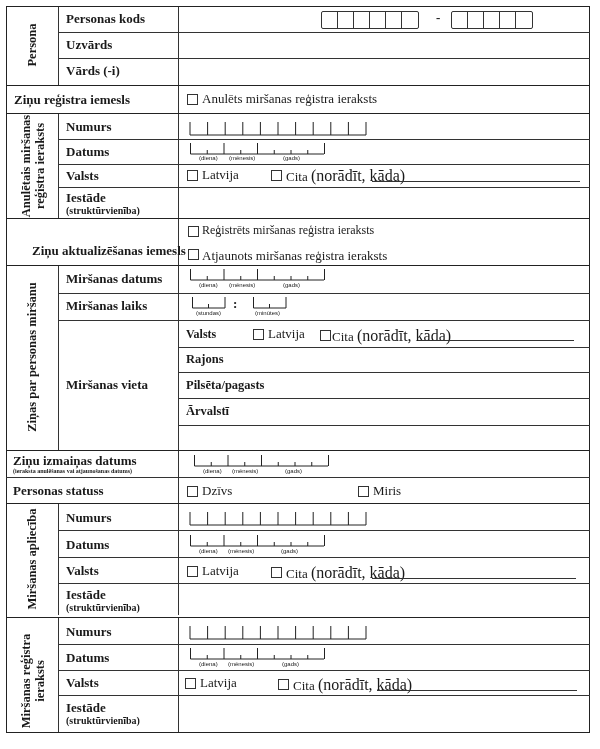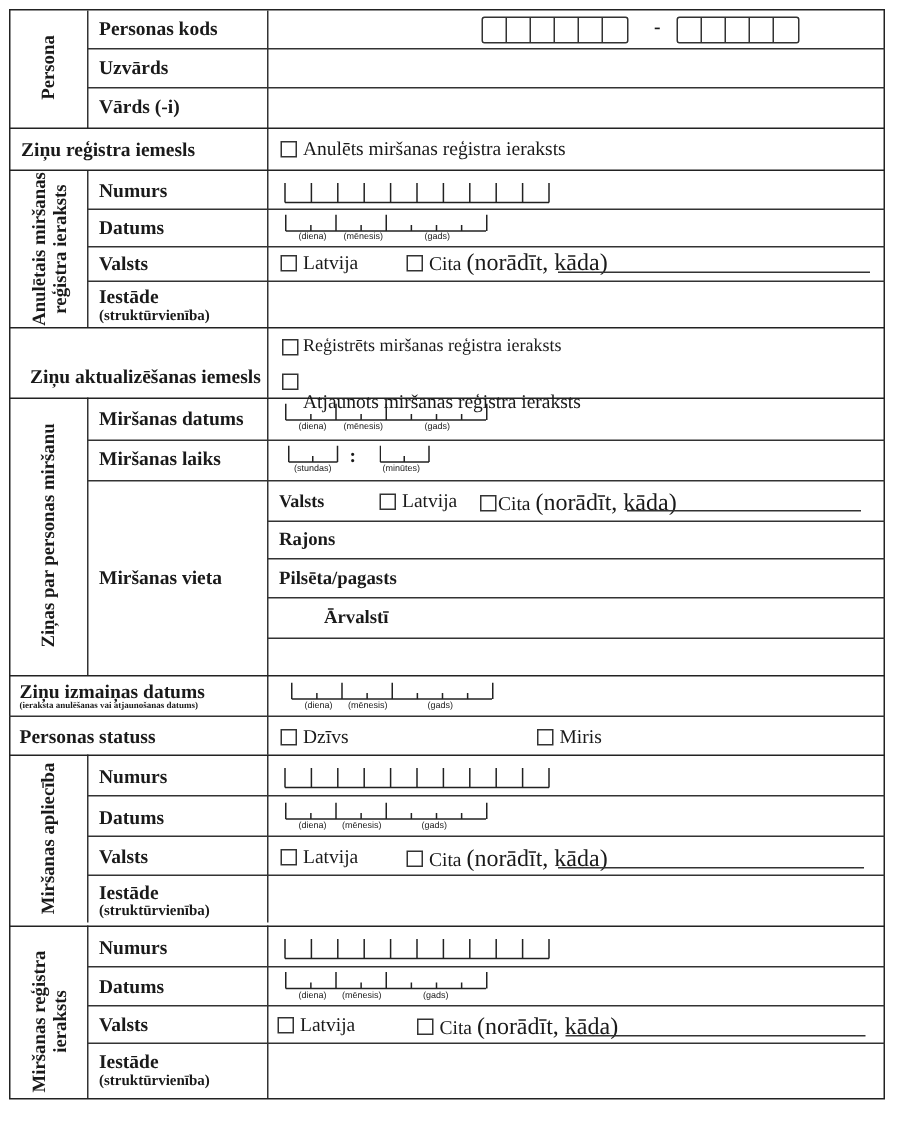--- a/index.html
+++ b/index.html
@@ -142,25 +142,25 @@
 <div class="lbl" style="left:66px; top:168px;">Valsts</div>
 <div class="cb" style="left:187px; top:170px;"></div>
 <div class="txt" style="left:202px; top:167px;">Latvija</div>
 <div class="cb" style="left:271px; top:170px;"></div>
 <div class="txt" style="left:286px; top:167px;"><span>Cita</span> <small>(norādīt, kāda)</small></div>
 <div class="uline" style="left:372px; width:208px; top:181px;"></div>
 <div class="lbl" style="left:66px; top:190px;">Iestāde</div>
 <div class="sublbl" style="left:66px; top:205px;">(struktūrvienība)</div>
 <div style="position:absolute; left:180px; top:189px; width:408px; height:28px;"></div>
 
-<div class="lbl" style="left:20px; top:243px;">Ziņu aktualizēšanas  iemesls</div>
+<div class="lbl" style="left:32px; top:243px;">Ziņu aktualizēšanas  iemesls</div>
 <div class="cb" style="left:188px; top:226px;"></div>
 <div class="txt" style="left:202px; top:223px; font-size:12px;">Reģistrēts miršanas reģistra ieraksts</div>
 <div class="cb" style="left:188px; top:249px;"></div>
-<div class="txt" style="left:202px; top:260px;">Atjaunots miršanas reģistra ieraksts</div>
+<div class="txt" style="left:202px; top:248px;">Atjaunots miršanas reģistra ieraksts</div>
 
 <div class="vert" style="left:-58px; top:350px; width:180px;">Ziņas par personas miršanu</div>
 <div class="lbl" style="left:66px; top:271px;">Miršanas datums</div>
 <svg class="comb-date" style="position:absolute; left:190px; top:269px;" width="136" height="12">
     <line x1="0.5" y1="11" x2="134" y2="11" stroke="#222" stroke-width="1"></line>
     <line x1="0.5" y1="0" x2="0.5" y2="11" stroke="#222" stroke-width="1"></line>
     <line x1="17.25" y1="7" x2="17.25" y2="11" stroke="#222" stroke-width="1"></line>
     <line x1="34" y1="0" x2="34" y2="11" stroke="#222" stroke-width="1"></line>
     <line x1="50.75" y1="7" x2="50.75" y2="11" stroke="#222" stroke-width="1"></line>
     <line x1="67.5" y1="0" x2="67.5" y2="11" stroke="#222" stroke-width="1"></line>
@@ -191,21 +191,21 @@
 
 <div class="lbl" style="left:66px; top:377px;">Miršanas vieta</div>
 <div class="lbl" style="left:186px; top:327px; font-size:12px;">Valsts</div>
 <div class="cb" style="left:253px; top:329px;"></div>
 <div class="txt" style="left:268px; top:326px;">Latvija</div>
 <div class="cb" style="left:320px; top:330px;"></div>
 <div class="txt" style="left:332px; top:327px;"><span>Cita</span> <small>(norādīt, kāda)</small></div>
 <div class="uline" style="left:418px; width:156px; top:340px;"></div>
 <div class="lbl" style="left:186px; top:352px; font-size:12.5px;">Rajons</div>
 <div class="lbl" style="left:186px; top:378px; font-size:12.5px;">Pilsēta/pagasts</div>
-<div class="lbl" style="left:186px; top:404px; font-size:12.5px;margin-left:30px;">Ārvalstī</div>
+<div class="lbl" style="left:186px; top:404px; font-size:12.5px;">Ārvalstī</div>
 <div style="position:absolute; left:180px; top:426px; width:408px; height:23px;"></div>
 
 <div class="lbl" style="left:13px; top:453px;">Ziņu izmaiņas datums</div>
 <div class="tiny" style="left:13px; top:468px;">(ieraksta anulēšanas vai atjaunošanas datums)</div>
 <svg class="comb-date" style="position:absolute; left:194px; top:455px;" width="136" height="12">
     <line x1="0.5" y1="11" x2="134" y2="11" stroke="#222" stroke-width="1"></line>
     <line x1="0.5" y1="0" x2="0.5" y2="11" stroke="#222" stroke-width="1"></line>
     <line x1="17.25" y1="7" x2="17.25" y2="11" stroke="#222" stroke-width="1"></line>
     <line x1="34" y1="0" x2="34" y2="11" stroke="#222" stroke-width="1"></line>
     <line x1="50.75" y1="7" x2="50.75" y2="11" stroke="#222" stroke-width="1"></line>

